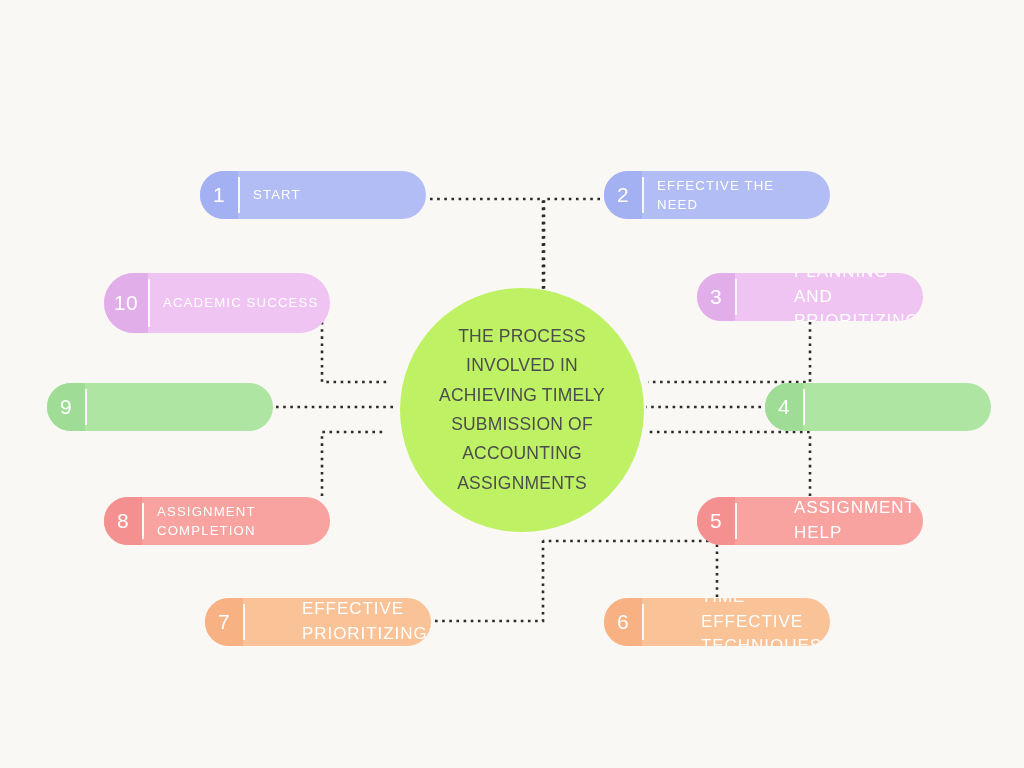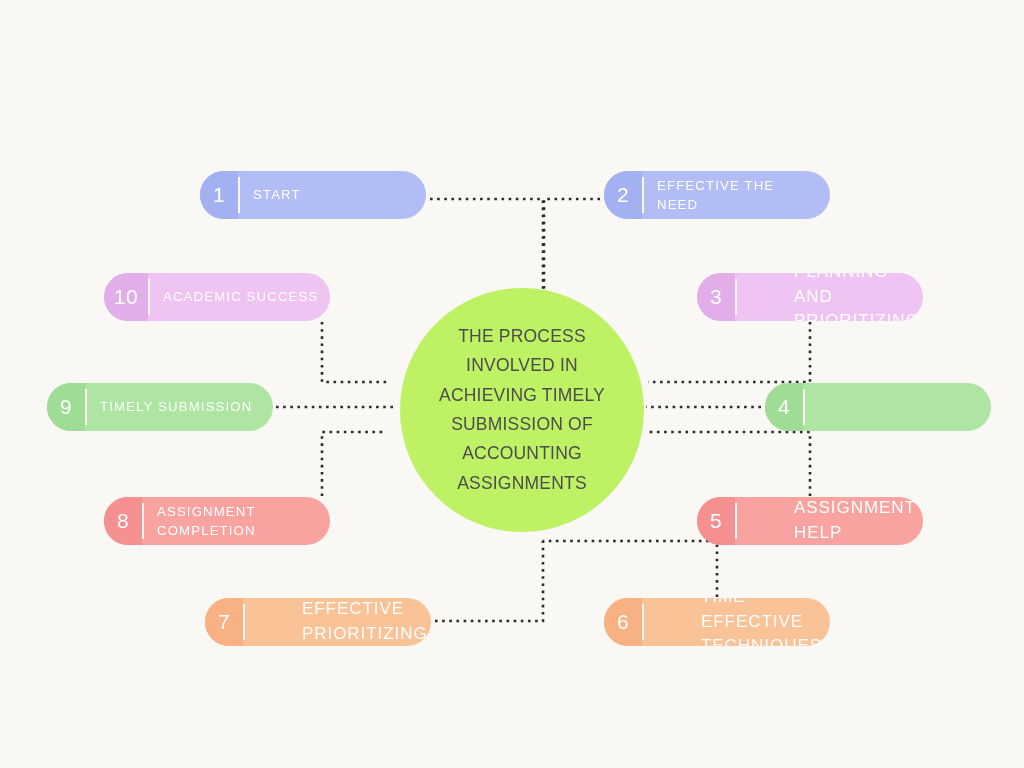--- a/index.html
+++ b/index.html
@@ -155,22 +155,21 @@
         <div class="node-label small">EFFECTIVE PRIORITIZING</div>
       </div>
       <div class="node" style="left: 104px; top: 497px; width: 226px; height: 48px; background: rgb(248, 163, 160);">
         <div class="node-num" style="background: rgb(245, 144, 144);">8</div>
         <div class="node-divider"></div>
         <div class="node-label">ASSIGNMENT COMPLETION</div>
       </div>
       <div class="node" style="left: 47px; top: 383px; width: 226px; height: 48px; background: rgb(174, 229, 163);">
         <div class="node-num" style="background: rgb(159, 221, 150);">9</div>
         <div class="node-divider"></div>
-        <div class="node-label">TIMELY SUBMISSION</div>
       </div>
-      <div class="node" style="left: 104px; top: 273px; width: 226px; height: 48px; background: rgb(239, 196, 242);">
+      <div class="node" style="left: 104px; top: 273px; width: 226px; height: 60px; background: rgb(239, 196, 242);">
         <div class="node-num wide" style="background: rgb(226, 174, 234);">10</div>
         <div class="node-divider"></div>
         <div class="node-label">ACADEMIC SUCCESS</div>
       </div>
     </div>
 
 </div>
 
 </body></html>

